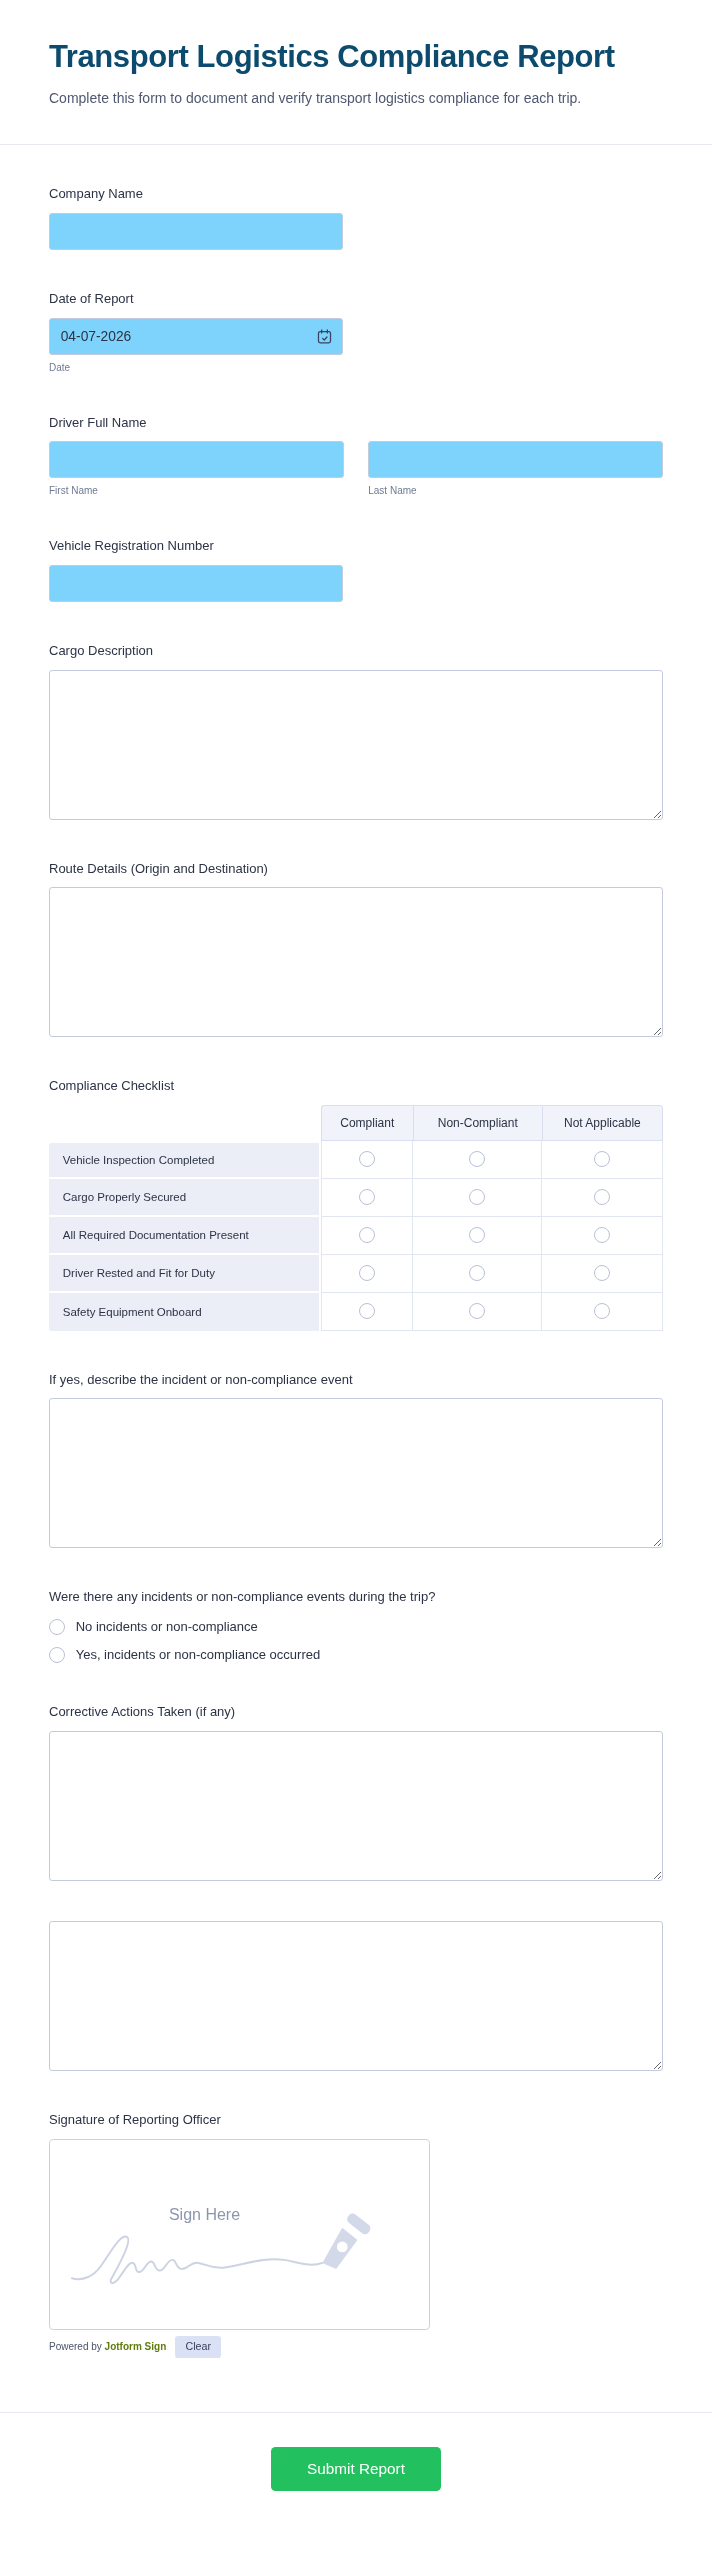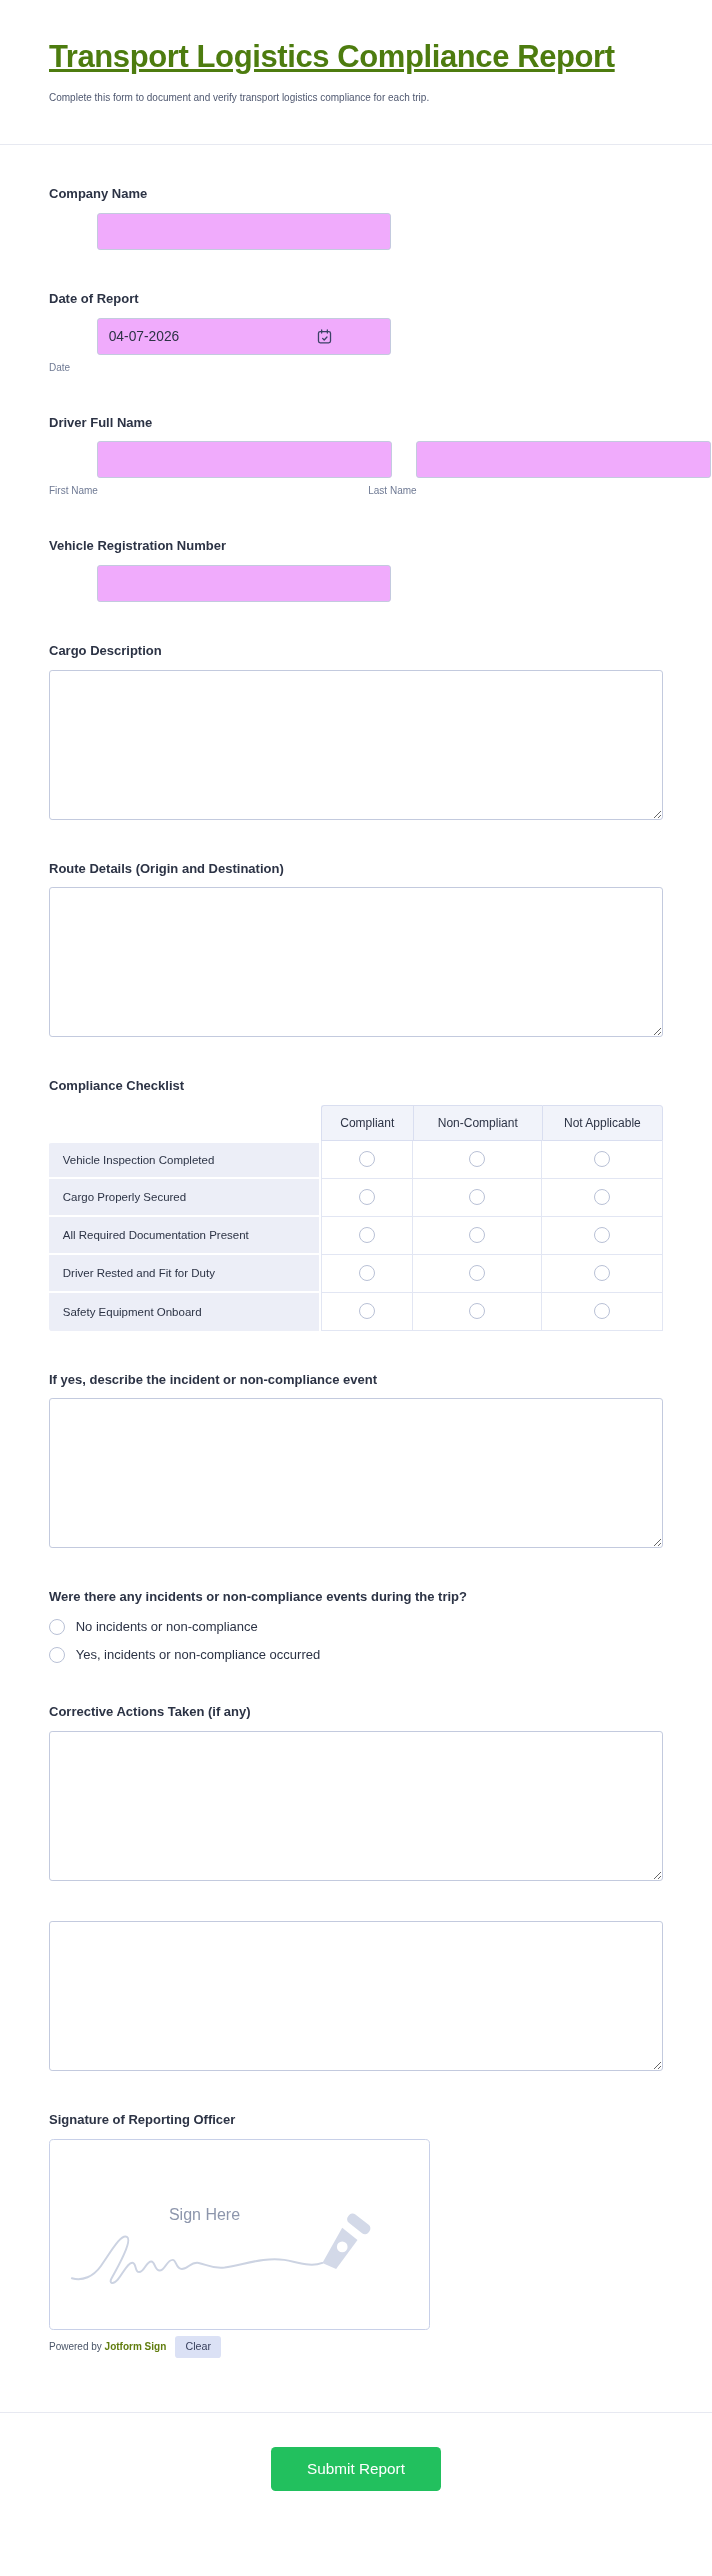--- a/index.html
+++ b/index.html
@@ -1,30 +1,30 @@
 <!DOCTYPE html>
 <html style="font-size:12.3px"><head>
 <meta charset="utf-8">
 <style>
   * { box-sizing: border-box; margin: 0; padding: 0; }
   html,body { background:#ffffff; }
   body { font-family: "Liberation Sans", sans-serif; color:#2c3345; }
   .page { width:712px; min-height:2576px; margin:0 auto; background:#fff; padding:38px 49px 46px; }
 
-  h1.title { font-size:31px; line-height:1.2; font-weight:700; color:#4d7c0f; letter-spacing:-0.4px;text-decoration:underline; }
-  .subtitle { margin-top:12.3px; font-size:10px; line-height:22px; color:#4f5870; max-width:597px; }
+  h1.title { font-size:31px; line-height:1.2; font-weight:700; color:#0c4a6e; letter-spacing:-0.4px; }
+  .subtitle { margin-top:12.3px; font-size:14px; line-height:22px; color:#4f5870; max-width:597px; }
   hr.divider { border:0; border-top:0.8px solid #e7e9f1; margin:35px -49px 0; }
   hr.divider.bottom { margin-top:54px; }
 
   .field { margin-top:40px; }
-  .flabel { display:block; font-size:13px; line-height:18.4px; font-weight:700; color:#2c3345; }
+  .flabel { display:block; font-size:13px; line-height:18.4px; font-weight:400; color:#2c3345; }
   .control { margin-top:9.2px; }
 
   .text-input { display:block; width:294px; height:37px; border:0.8px solid #c3cade; border-radius:3.1px;
-    background:#f0abfc; font-family:inherit; font-size:13.8px; color:#2c3345; padding:0 10.7px; outline:none;margin-left:48px; }
+    background:#7dd3fc; font-family:inherit; font-size:13.8px; color:#2c3345; padding:0 10.7px; outline:none; }
   .wide { width:100%; }
   .input-wrap { position:relative; width:294px; }
   .input-wrap .text-input { width:100%; padding-right:34px; }
   .cal-icon { position:absolute; right:10px; top:10px; width:17px; height:17px; pointer-events:none; }
 
   .sublabel { margin-top:6.1px; font-size:10px; line-height:13px; color:#6f7a94; }
 
   .name-row { display:flex; gap:24.5px; margin-top:9.2px; }
   .name-col { flex:1; }
   .name-col .text-input { width:100%; }

